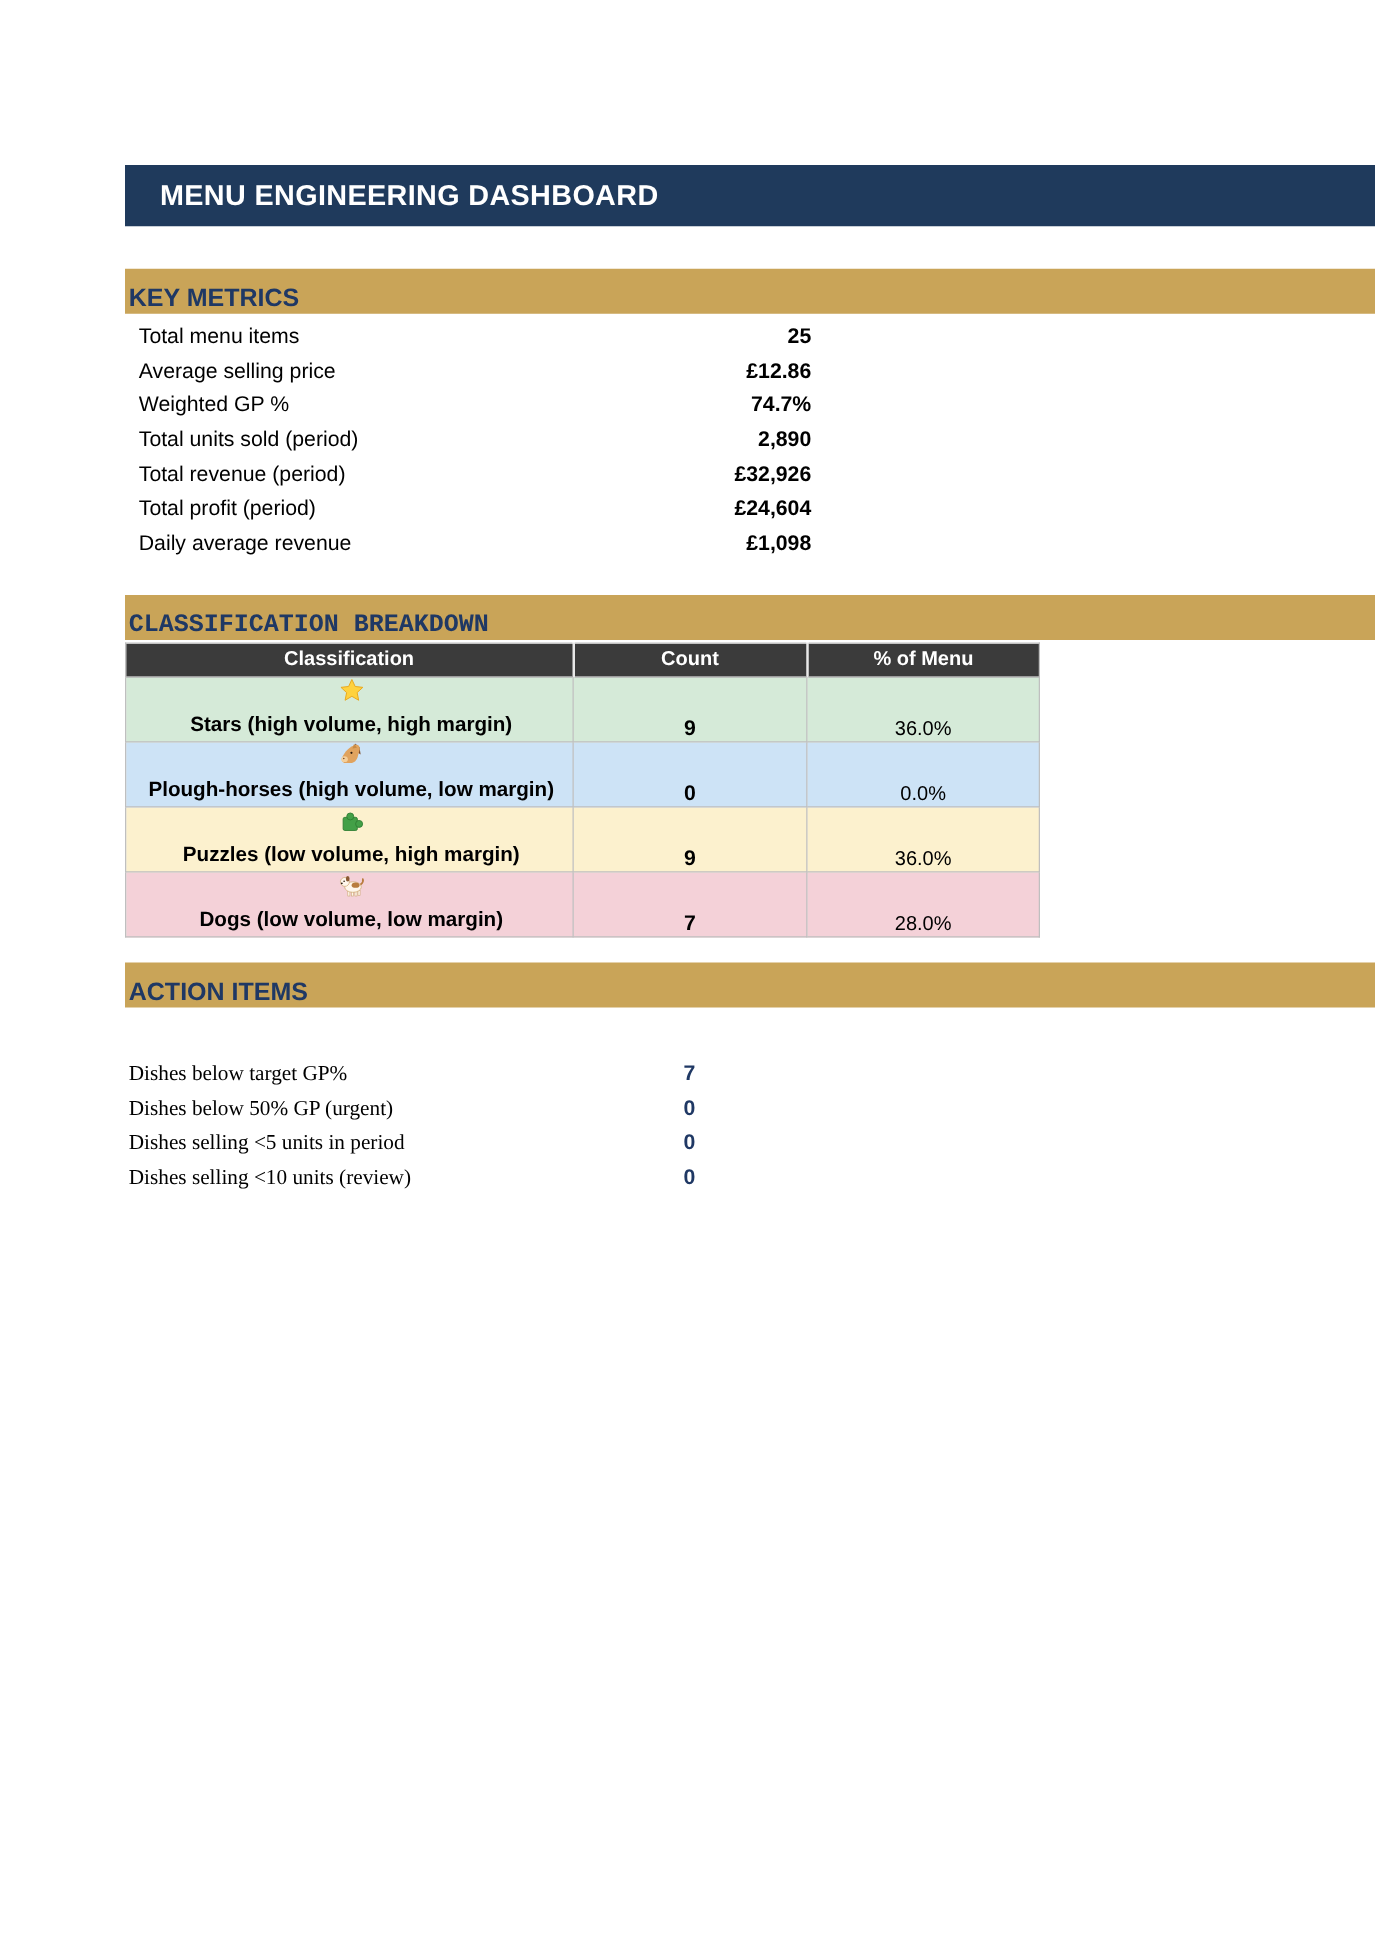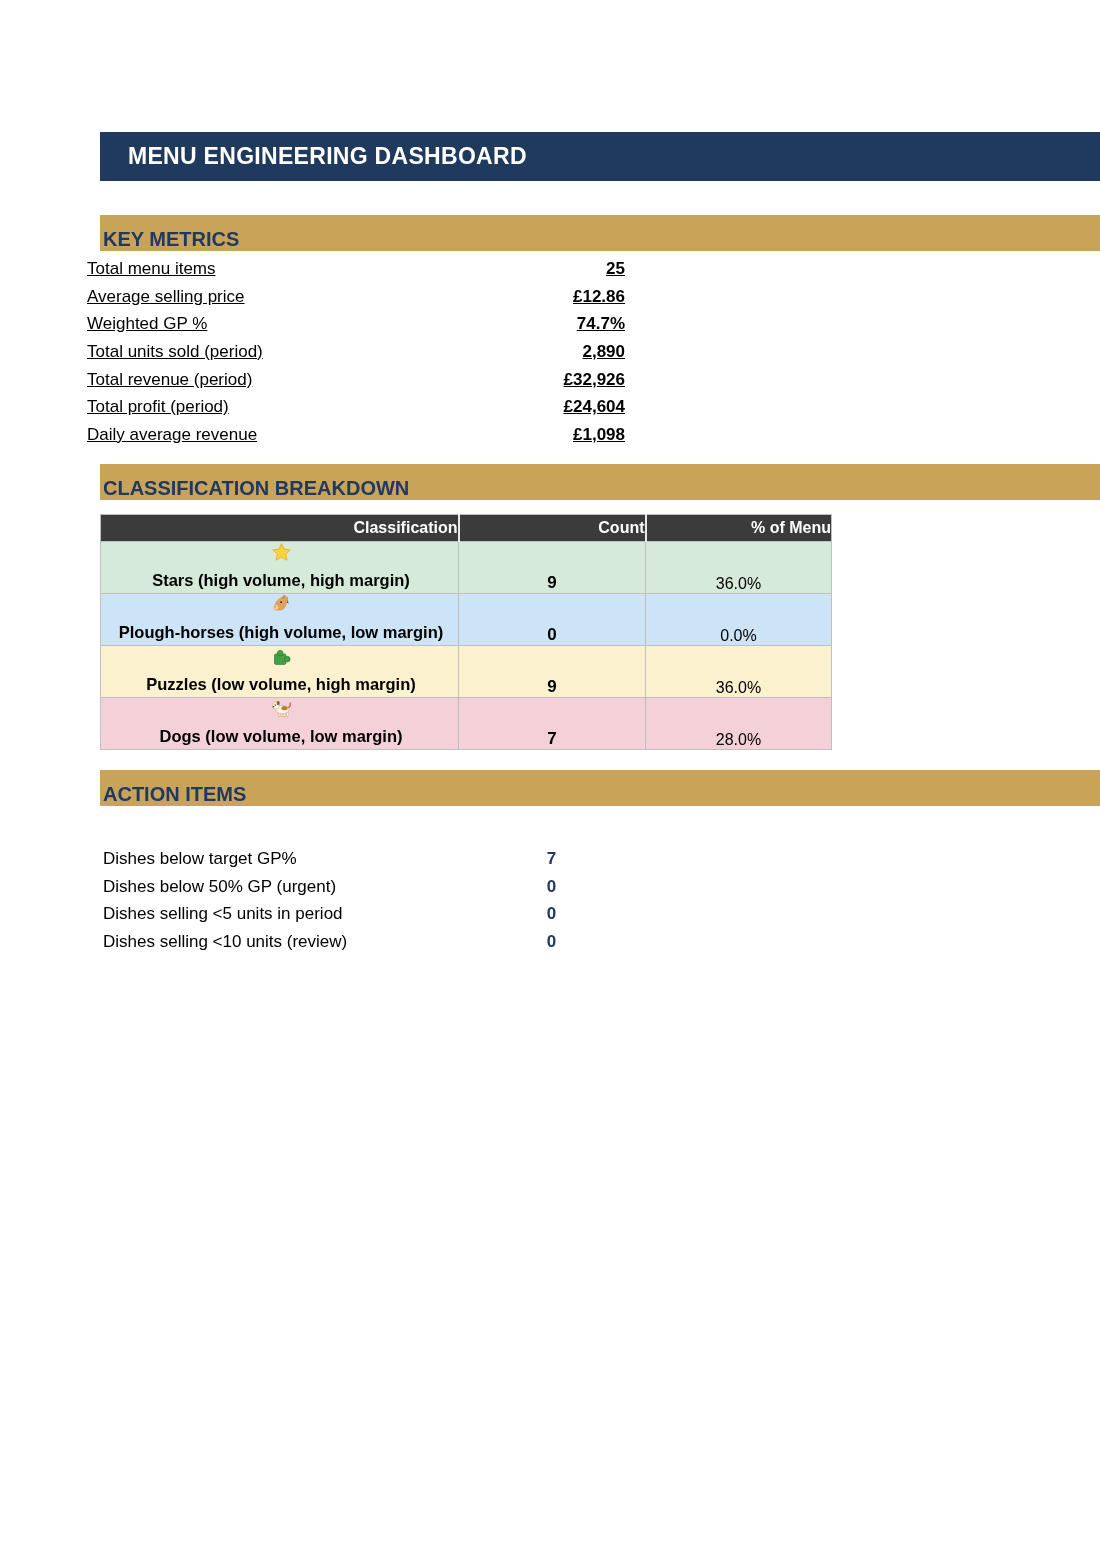--- a/index.html
+++ b/index.html
@@ -41,29 +41,28 @@
     padding: 0 0 1px 3px;
   }
   .band .band-text {
     color: #1F3864;
     font-size: 20px;
     font-weight: bold;
     line-height: 1.05;
     white-space: nowrap;
   }
   #band-key    { top: 215px; }
-  #band-class  { top: 464px; }
+  #band-class  { top: 476px; font-family: Liberation Mono, monospace; }
   #band-action { top: 770px; }
 
   
   .metrics {
     position: absolute;
-    left: 84px; top: 255px;
+    left: 108px; top: 255px;
     width: 543px;
-    text-decoration: underline;
   }
   .metric-row {
     display: flex; align-items: center;
     height: 27.7px;
   }
   .metric-label {
     font-size: 17px; color: #000000;
     padding-left: 3px; white-space: nowrap;
   }
   .metric-value {
@@ -82,21 +81,21 @@
   }
   table.ct col.c1 { width: 358px; }
   table.ct col.c2 { width: 187px; }
   table.ct col.c3 { width: 186px; }
 
   table.ct th {
     background: #3B3B3B;
     color: #ffffff;
     font-size: 16px; font-weight: bold;
     height: 27px;
-    text-align: right;
+    text-align: center;
     border: 1px solid #BFBFBF;
   }
   table.ct th + th { border-left: 2px solid #E8E8E8; }
 
   table.ct td {
     border: 1px solid #BFBFBF;
     height: 51px;
     padding: 0;
     vertical-align: bottom;
   }
@@ -129,21 +128,21 @@
   
   .actions {
     position: absolute;
     left: 100px; top: 845px;
     width: 545px;
   }
   .action-row { position: relative; height: 27.7px; }
   .action-label {
     position: absolute; left: 3px; top: 50%;
     transform: translateY(-50%);
-    font-size: 17px; color: #000000; white-space: nowrap;
+    font-size: 17px; color: #000000; white-space: nowrap; font-family: Liberation Serif, serif;
   }
   .action-value {
     position: absolute; left: 358px; width: 187px; top: 50%;
     transform: translateY(-50%);
     text-align: center;
     font-size: 17px; font-weight: bold; color: #1F3864;
   }
 </style>
 </head>
 <body>

